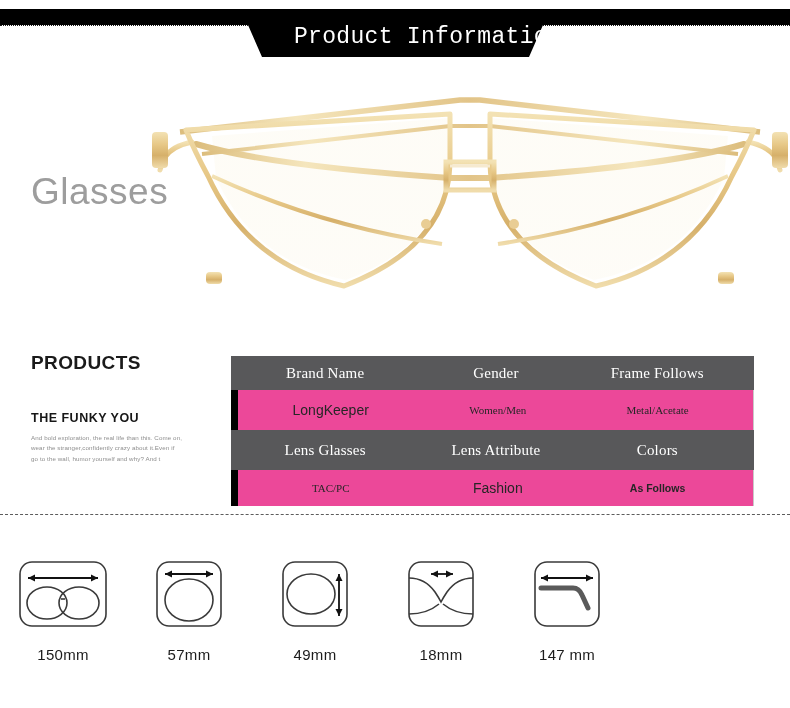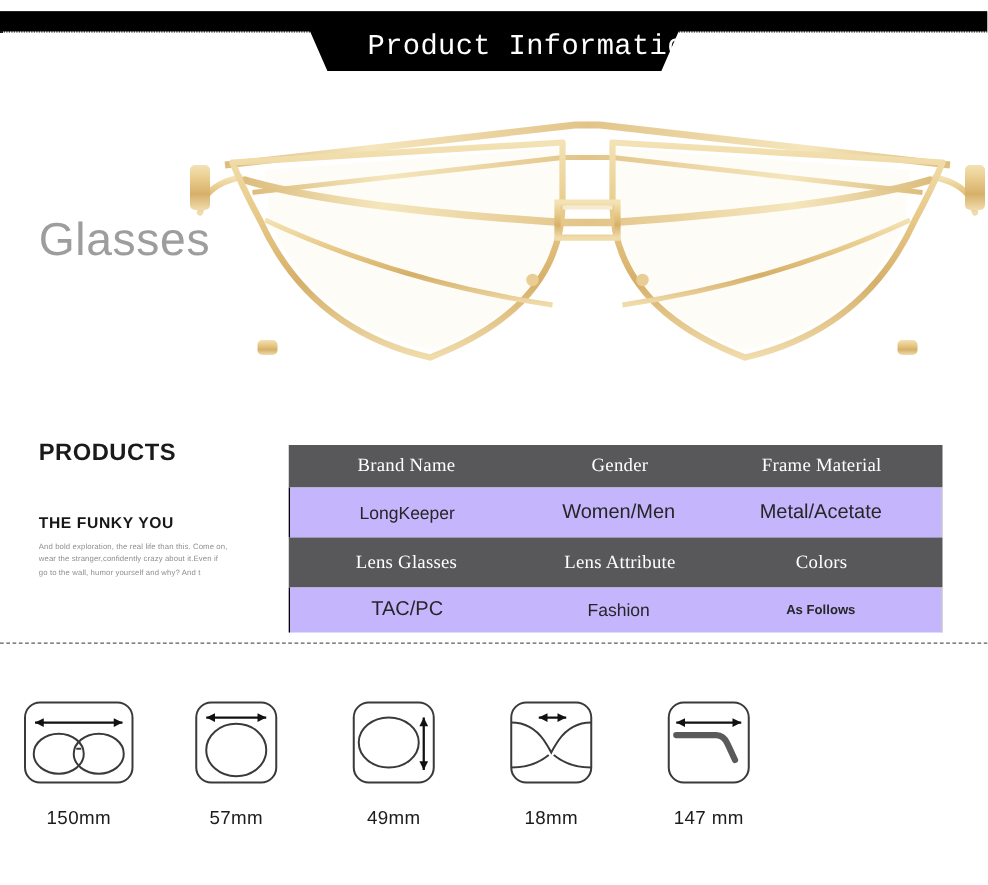--- a/index.html
+++ b/index.html
@@ -48,32 +48,32 @@
   #funky-body{
     position:absolute;left:31px;top:433px;width:152px;
     font-size:6.2px;line-height:10.4px;color:#8e8e8e;letter-spacing:.1px;
   }
 
   
   #spec-table{position:absolute;left:231px;top:356px;width:523px;}
   .spec-row{display:flex;width:100%;box-sizing:border-box;}
   .head-row{background:#58585a;height:34px;}
   .head-row.second{height:40px;}
-  .body-row{background:#c4b5fd;height:40px;border-left:1px solid #000000;border-right:1px solid #c9c9c9;}
+  .body-row{background:#ec4899;height:40px;border-left:7px solid #000000;border-right:1px solid #c9c9c9;}
   .body-row.last{height:36px;}
   .cell{display:flex;align-items:center;justify-content:center;box-sizing:border-box;}
   .c1{width:36%;}
   .c2{width:32%;}
   .c3{width:32%;}
   .head-row .cell{
     color:#ffffff;font-family:"Liberation Serif", serif;font-size:15px;letter-spacing:.2px;
   }
   .head-row .c2{justify-content:center;padding-right:14px;}
   .head-row .c3{justify-content:center;padding-right:26px;}
-  .serif-sm{font-family:Liberation Sans, sans-serif;font-size:16px;color:#262626;}
+  .serif-sm{font-family:Liberation Serif, serif;font-size:11px;color:#262626;}
   .sans-md{font-family:"Liberation Sans", sans-serif;font-size:14px;color:#262626;}
   .sans-sm{font-family:"Liberation Sans", sans-serif;font-size:10.5px;font-weight:bold;color:#262626;}
   .body-row .c2{padding-right:16px;}
   .body-row .c3{padding-right:26px;}
 
   
   #section-divider{
     position:absolute;left:0;top:514px;width:790px;height:0;
     border-top:1.5px dashed #5c5c5c;
   }
@@ -159,21 +159,21 @@
 
 <div id="products-heading">PRODUCTS</div>
 <div id="funky-heading">THE FUNKY YOU</div>
 <div id="funky-body">And bold exploration, the real life than this. Come on, wear the stranger,confidently crazy about it.Even if go to the wall, humor yourself and why? And t</div>
 
 <div id="spec-table">
 
   <div class="spec-row head-row">
     <div class="cell c1">Brand Name</div>
     <div class="cell c2">Gender</div>
-    <div class="cell c3">Frame Material</div>
+    <div class="cell c3">Frame Follows</div>
   </div>
 
   <div class="spec-row body-row">
     <div class="cell c1 sans-md">LongKeeper</div>
     <div class="cell c2 serif-sm">Women/Men</div>
     <div class="cell c3 serif-sm">Metal/Acetate</div>
   </div>
 
   <div class="spec-row head-row second">
     <div class="cell c1">Lens Glasses</div>

